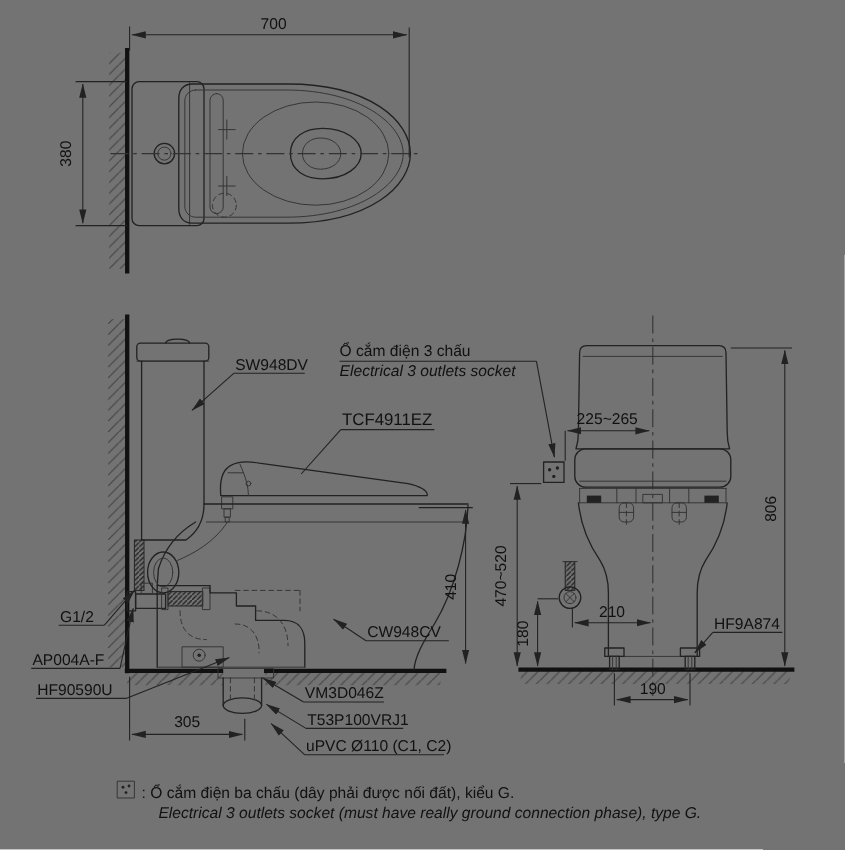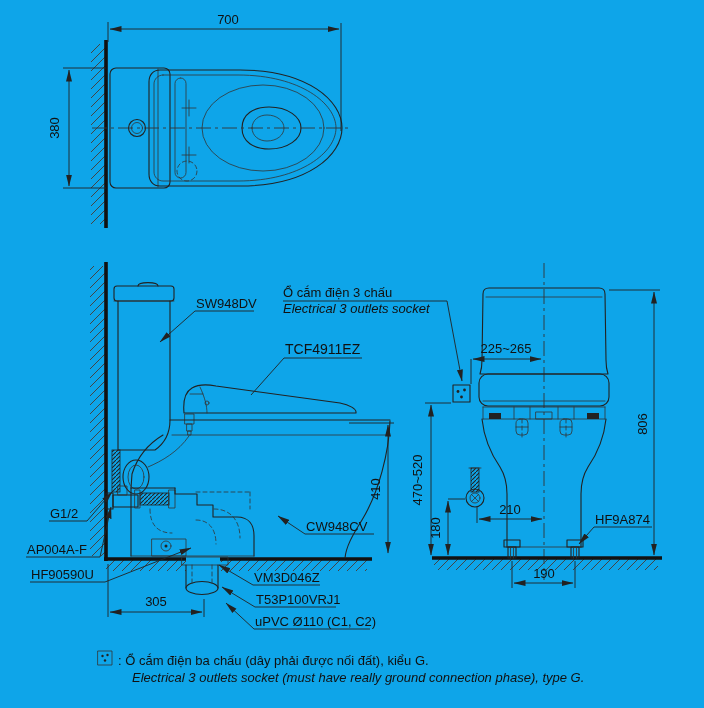--- a/index.html
+++ b/index.html
@@ -1,16 +1,16 @@
 <!DOCTYPE html>
 <html><head>
 <meta charset="utf-8">
 <style>
   html,body{margin:0;padding:0;background:#ffffff;}
-  .page{width:704px;height:708px;background:#0ea5e9;position:relative;}
+  .page{width:704px;height:708px;background:#737373;position:relative;}
   svg{display:block;}
   .t{font-family:"Liberation Sans",sans-serif;font-size:13px;fill:#111;}
   .t14{font-size:14px;}
   .it{font-style:italic;}
   .mid{text-anchor:middle;}
   .o{fill:none;stroke:#222;stroke-width:1.1;stroke-linecap:round;stroke-linejoin:round;}
   .o8{fill:none;stroke:#333;stroke-width:0.8;stroke-linecap:round;stroke-linejoin:round;}
   .d{stroke-dasharray:4 3;}
   .cl{fill:none;stroke:#333;stroke-width:0.9;stroke-dasharray:15 4 3 4;}
   .dim{fill:none;stroke:#222;stroke-width:0.9;}

